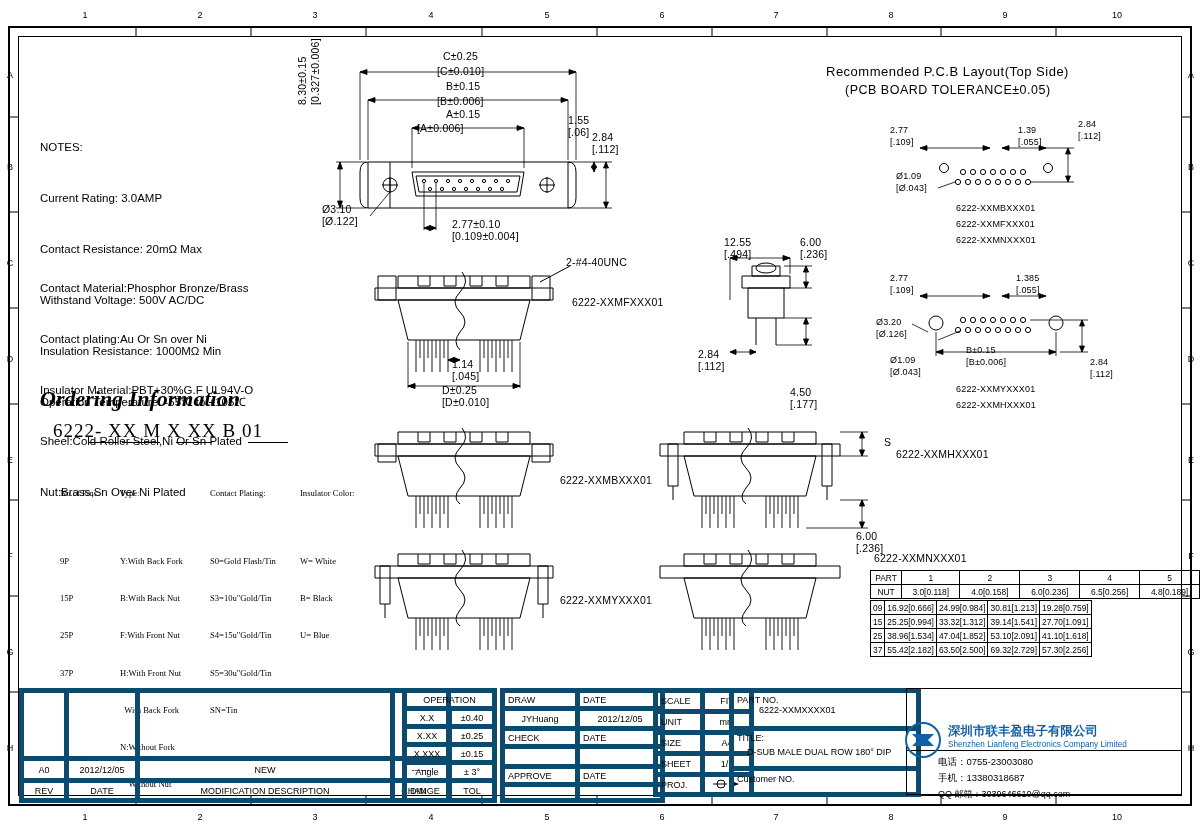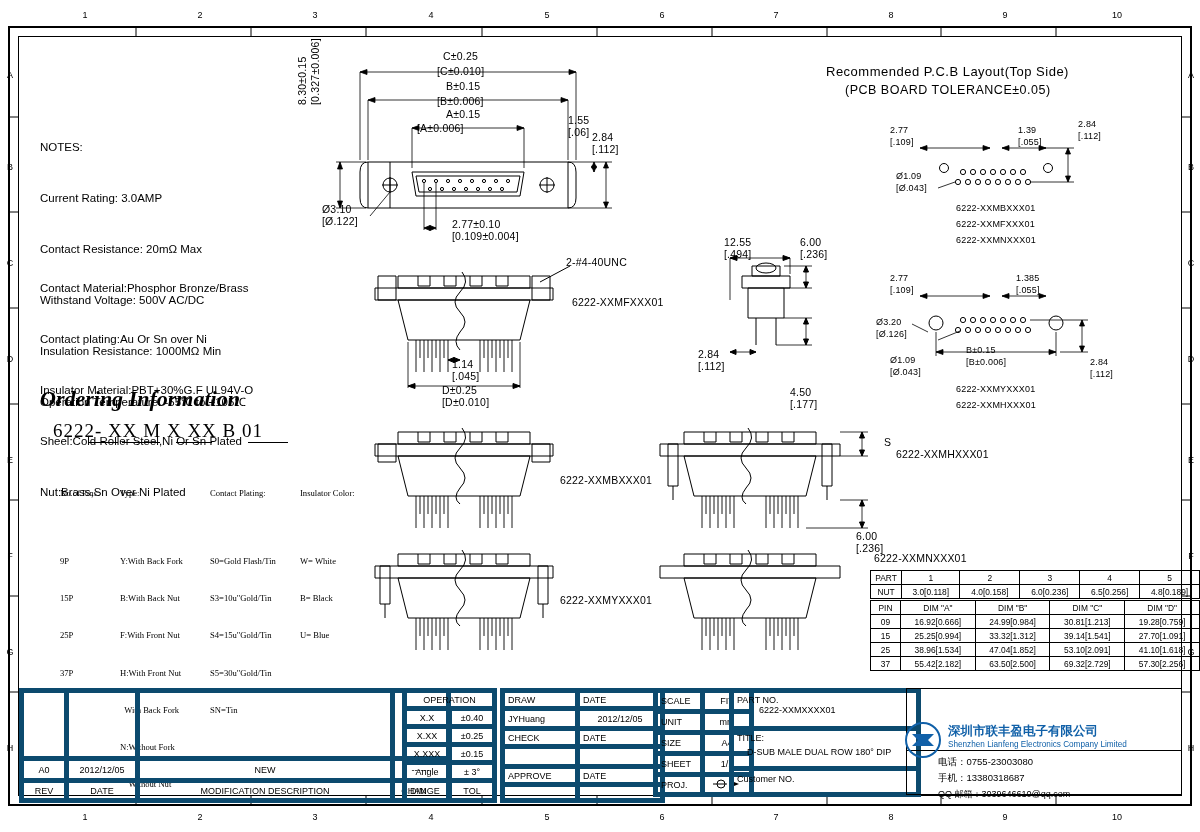--- a/index.html
+++ b/index.html
@@ -669,27 +669,20 @@
       <td>4.0[0.158]</td>
       <td>6.0[0.236]</td>
       <td>6.5[0.256]</td>
       <td>4.8[0.189]</td>
     </tr>
   </tbody>
     </table>
 
   <table class="t" style="left:870px;top:600px;">
     <tbody>
-        <tr>
-      <td style="width:28px">PIN</td>
-      <td style="width:76px">DIM "A"</td>
-      <td style="width:76px">DIM "B"</td>
-      <td style="width:76px">DIM "C"</td>
-      <td style="width:76px">DIM "D"</td>
-    </tr>
     <tr>
       <td>09</td>
       <td>16.92[0.666]</td>
       <td>24.99[0.984]</td>
       <td>30.81[1.213]</td>
       <td>19.28[0.759]</td>
     </tr>
     <tr>
       <td>15</td>
       <td>25.25[0.994]</td>
@@ -765,21 +758,21 @@
   </tbody>
     </table>
 
   <table class="tb" style="left:500px;top:688px;padding-left:20px;">
     <tbody>
         <tr style="height:18px">
       <td style="width:64px">DRAW</td>
       <td style="width:74px">DATE</td>
     </tr>
     <tr style="height:20px">
-      <td style="text-align:left;border-top:none">JYHuang</td>
+      <td style="text-align:center;border-top:none">JYHuang</td>
       <td style="text-align:center;border-top:none">2012/12/05</td>
     </tr>
     <tr style="height:18px">
       <td>CHECK</td>
       <td>DATE</td>
     </tr>
     <tr style="height:20px">
       <td style="border-top:none"></td>
       <td style="border-top:none"></td>
     </tr>

